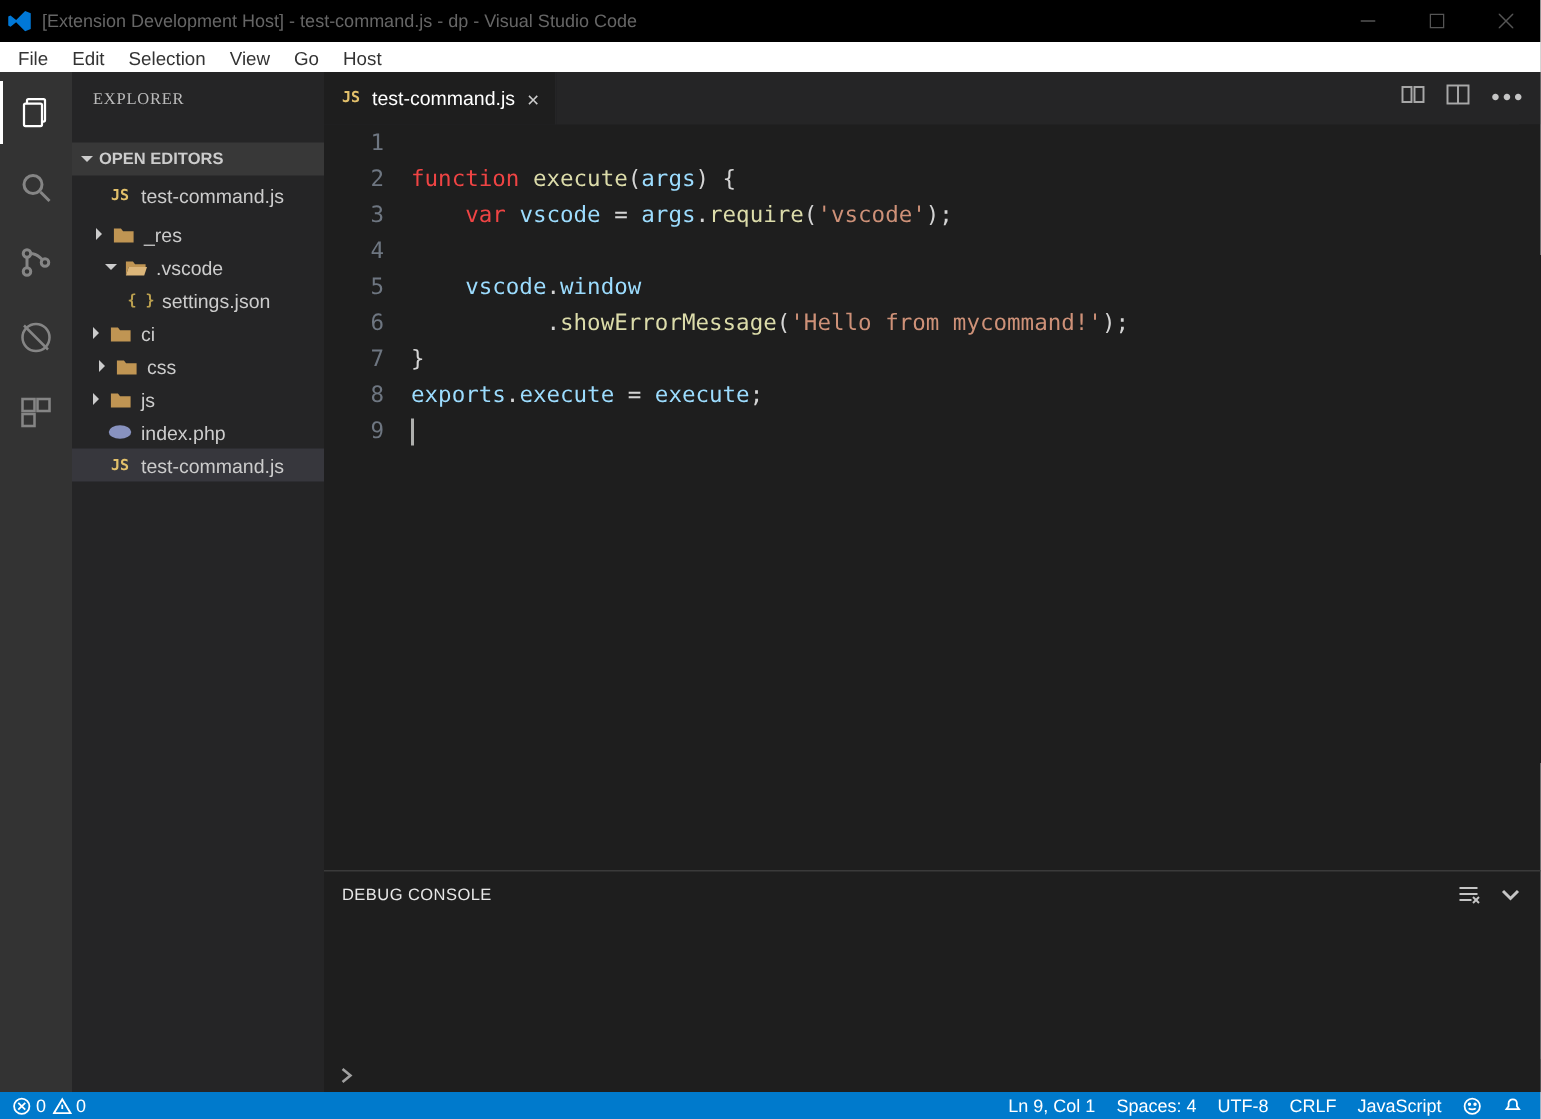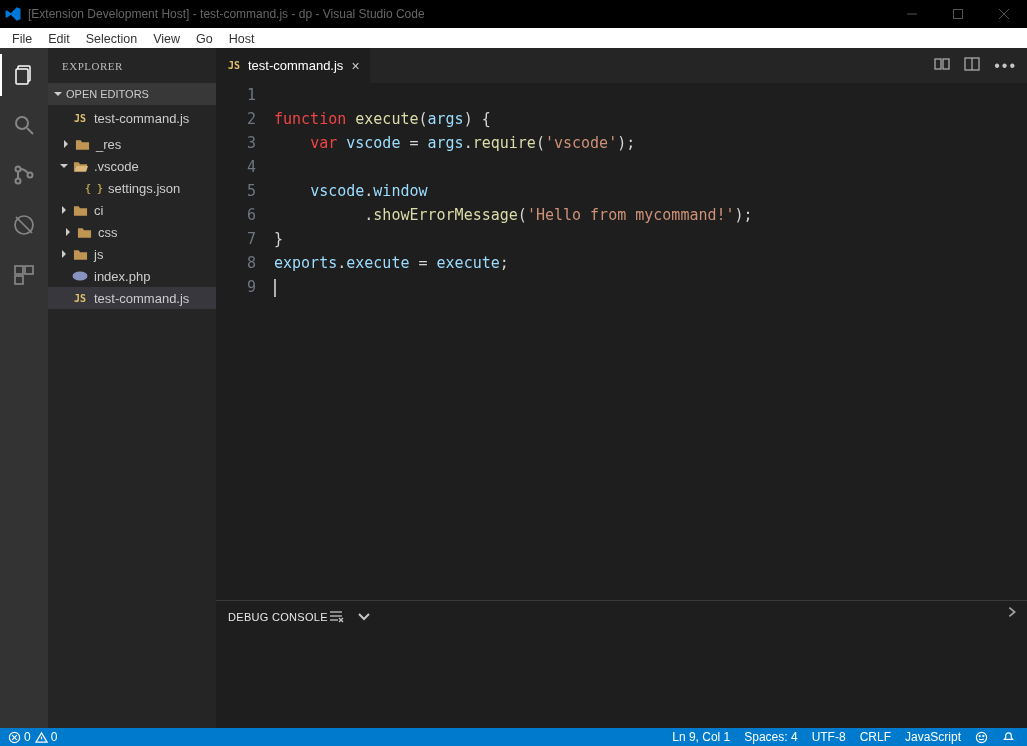--- a/index.html
+++ b/index.html
@@ -17,21 +17,21 @@
   
   .workbench { height: 680px; display: flex; background: #1e1e1e; }
   .activitybar { width: 48px; background: #333333; display: flex; flex-direction: column; align-items: center; padding-top: 6px; gap: 8px; }
   .activity-btn { width: 48px; height: 42px; display: flex; align-items: center; justify-content: center; color: #858585; position: relative; }
   .activity-btn.active { color: #fff; }
   .activity-btn.active::before { content: ""; position: absolute; left: 0; top: 0; bottom: 0; width: 2px; background: #fff; }
   .activity-btn svg { width: 24px; height: 24px; }
   
   .sidebar { width: 168px; background: #252526; color: #ccc; font-size: 12px; display: flex; flex-direction: column; }
   .sidebar-title { height: 35px; display: flex; align-items: center; padding: 0 14px; font-size: 11px; color: #bbb; letter-spacing: 0.5px; font-family: Liberation Serif, serif; }
-  .section-header { height: 22px; display: flex; align-items: center; padding: 0 4px; background: #383838; color: #ccc; font-size: 11px; font-weight: 400; cursor: pointer; }
+  .section-header { height: 22px; display: flex; align-items: center; padding: 0 4px; background: #383838; color: #ccc; font-size: 11px; font-weight: 700; cursor: pointer; margin-top: 12px; }
   .section-header .tw { margin-right: 2px; }
   .tree { padding: 2px 0; }
   .tree-row { height: 22px; display: flex; align-items: center; font-size: 13px; color: #ccc; cursor: pointer; white-space: nowrap; }
   .tree-row.sel { background: #37373d; }
   .tw { width: 12px; height: 12px; display: inline-flex; align-items: center; justify-content: center; margin-right: 2px; }
   .tw svg { width: 8px; height: 8px; }
   .ic { width: 16px; height: 16px; margin-right: 6px; display: inline-flex; align-items: center; justify-content: center; font-size: 10px; font-weight: 700; }
   .ic-js { color: #e2c06b; font-family: Consolas, monospace; }
   .ic-folder svg, .ic-folder-open svg { width: 15px; height: 13px; }
   .ic-json { color: #bba04f; font-family: Consolas, monospace; }
@@ -49,21 +49,21 @@
   .gutter { width: 58px; text-align: right; color: #6e7681; padding-right: 18px; padding-top: 0; user-select: none; }
   .code { flex: 1; color: #d4d4d4; white-space: pre; padding-top: 0; position: relative; }
   .tok-kw { color: #ef4444; }
   .tok-fn { color: #dcdcaa; }
   .tok-var { color: #9cdcfe; }
   .tok-str { color: #ce9178; }
   .tok-pun { color: #d4d4d4; }
   .cursor-mark { display: inline-block; width: 2px; height: 18px; background: #aeafad; vertical-align: middle; }
   .overview-ruler { width: 14px; background: #1e1e1e; }
   
-  .panel { height: 128px; border-top: 1px solid #3a3a3a; background: #1e1e1e; display: flex; flex-direction: row; }
+  .panel { height: 148px; border-top: 1px solid #3a3a3a; background: #1e1e1e; display: flex; flex-direction: column; }
   .panel-header { height: 32px; display: flex; align-items: center; padding: 0 12px; font-size: 11px; color: #ccc; }
   .panel-title { color: #e7e7e7; letter-spacing: 0.3px; }
   .panel-actions { margin-left: auto; display: flex; align-items: center; gap: 12px; color: #c5c5c5; }
   .panel-actions svg { width: 16px; height: 16px; }
   .panel-body { flex: 1; }
   .breadcrumb-bar { height: 22px; background: #1e1e1e; display: flex; align-items: center; padding: 0 8px; color: #a0a0a0; }
   .breadcrumb-bar svg { width: 14px; height: 14px; }
   
   .statusbar { height: 18px; background: #007acc; color: #fff; display: flex; align-items: center; font-size: 12px; padding: 0 8px; overflow: hidden; }
   .status-left { display: flex; align-items: center; gap: 4px; }
@@ -170,21 +170,21 @@
               <path d="M2 0l4 4-4 4z" fill="#ccc"></path>
             </svg>
           </span>
           <span class="ic ic-folder">
             <svg viewBox="0 0 16 13">
               <path d="M1 2h5l1.5 2H15v8H1z" fill="#c09553"></path>
             </svg>
           </span>
           <span>_res</span>
         </div>
-        <div class="tree-row" style="padding-left: 10px;">
+        <div class="tree-row" style="padding-left: 10px; margin-left: 10px;">
           <span class="tw">
             <svg viewBox="0 0 8 8">
               <path d="M0 2l4 4 4-4z" fill="#ccc"></path>
             </svg>
           </span>
           <span class="ic ic-folder-open">
             <svg viewBox="0 0 16 13">
               <path d="M1 2h5l1.5 2H15v2H3l-2 6z" fill="#c09553"></path>
               <path d="M3 6h13l-2 6H1z" fill="#dcb67a"></path>
             </svg>

